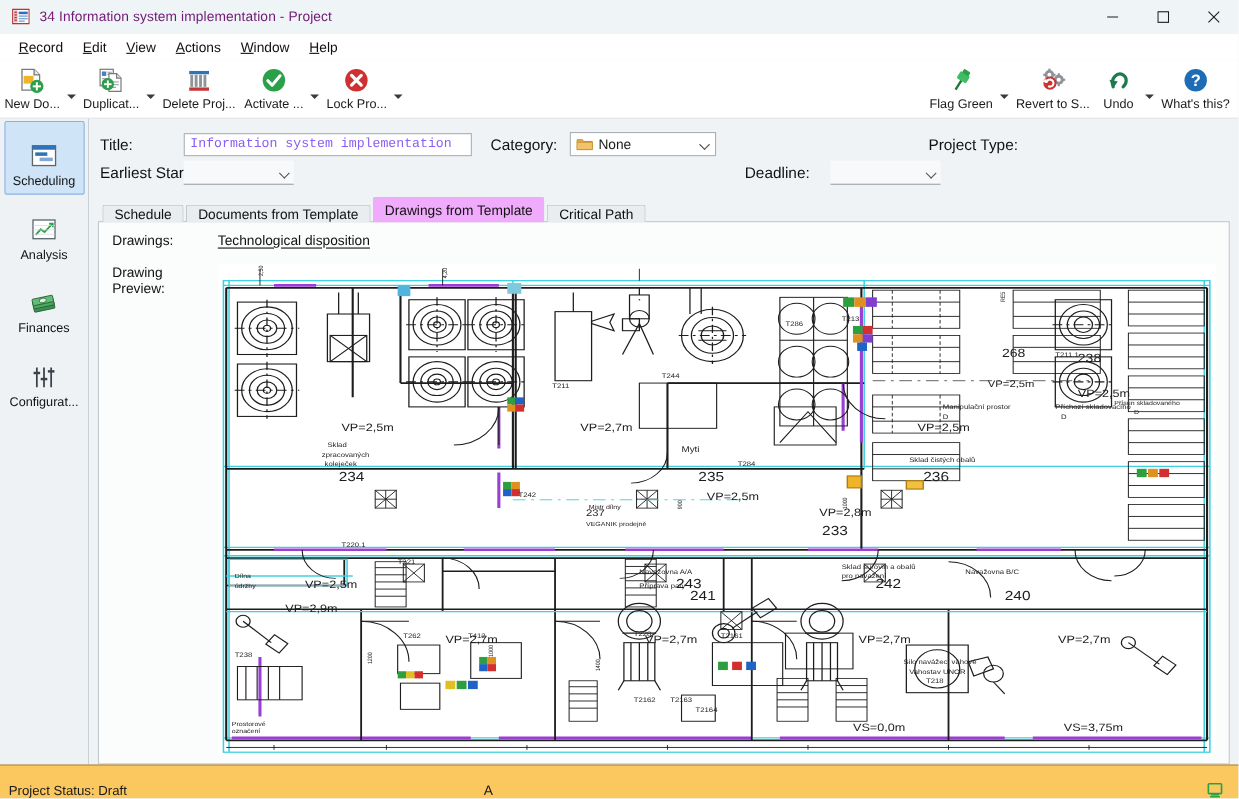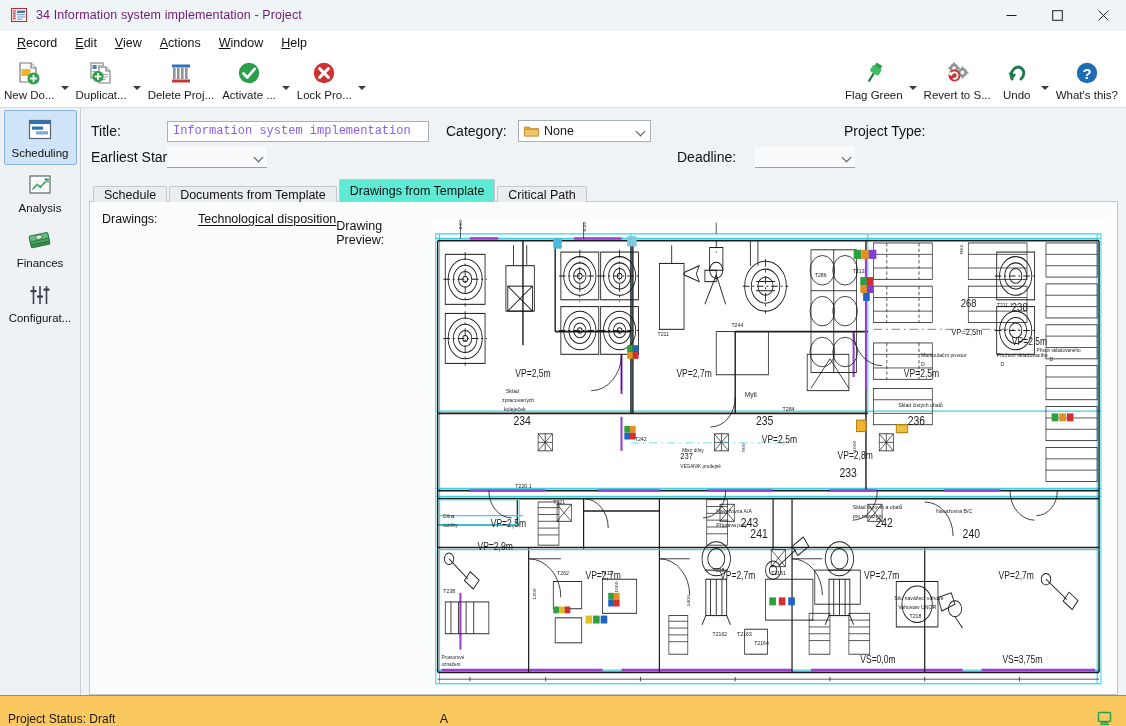--- a/index.html
+++ b/index.html
@@ -119,21 +119,21 @@
   .sidebar {
     width: 81px;
     flex: 0 0 81px;
     background: #eef2f5;
     border-right: 1px solid #c9d0d6;
     padding-top: 2px;
     display: flex; flex-direction: column; align-items: center;
   }
   .side-item {
     width: 73px;
-    padding: 4px 0 5px 0;
+    padding: 16px 0 5px 0;
     display: flex; flex-direction: column; align-items: center;
     border: 1px solid transparent;
     border-radius: 2px;
   }
   .side-item.active {
     background: #cfe4f7;
     border-color: #8ab4e0;
   }
   .side-ico {
     width: 30px; height: 30px;
@@ -231,36 +231,36 @@
     font-size: 12.5px;
     color: #111;
     background: #e9edf0;
     border: 1px solid #c3cace;
     border-bottom: none;
     margin-right: 2px;
     border-radius: 2px 2px 0 0;
     white-space: nowrap;
   }
   .tab.active {
-    background: #5eead4;
+    background: #f0abfc;
     height: 23px;
     border-color: #c3cace;
     position: relative;
     z-index: 3;
     font-weight: 400;
   }
 
   .tabpanel {
     flex: 1 1 auto;
     min-height: 0;
     background: #fbfcfc;
     border: 1px solid #c3cace;
     margin-top: -1px;
     padding: 10px 12px 8px 12px;
-    display: flex; flex-direction: row;
+    display: flex; flex-direction: column;
     overflow: hidden;
   }
 
   .drawings-row {
     display: flex; align-items: baseline;
     height: 22px;
     flex: 0 0 auto;
   }
   .drawings-lbl { font-size: 12.5px; width: 96px; flex: 0 0 96px; color: #111; }
   .drawings-link {

